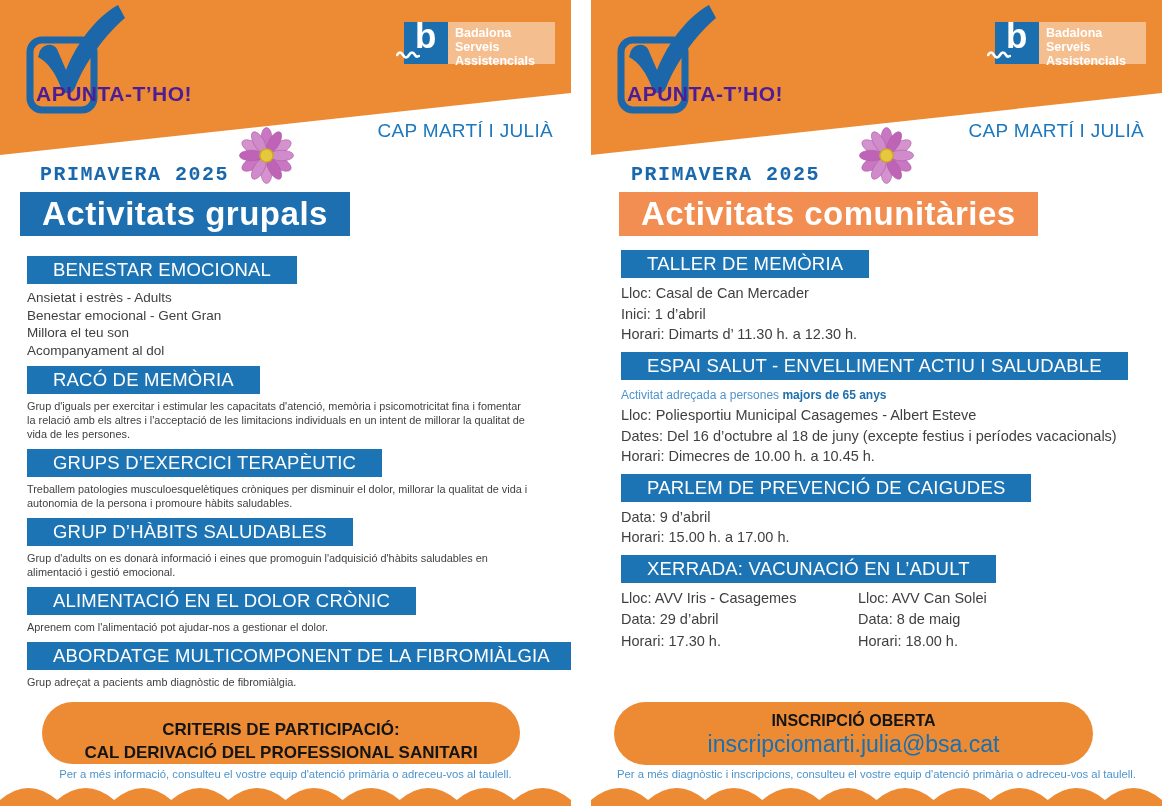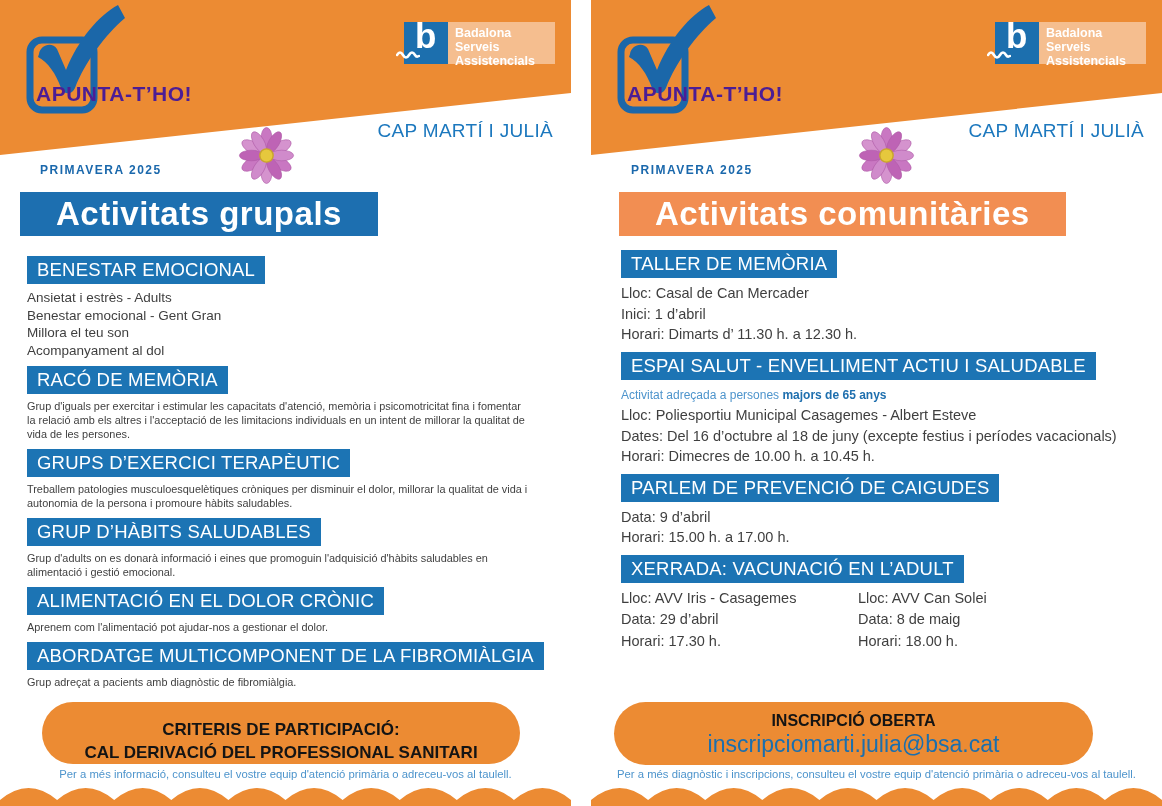--- a/index.html
+++ b/index.html
@@ -11,34 +11,34 @@
   .header-wedge{position:absolute;top:0;left:0;width:100%;height:155px;background:#EC8B33;
     clip-path:polygon(0 0,100% 0,100% 60%,0 100%);}
   .check-logo{position:absolute;left:26px;top:2px;width:102px;height:112px;}
   .apunta{position:absolute;left:36px;top:82px;color:#4c1d95;font-size:21px;font-weight:700;letter-spacing:.5px;white-space:nowrap;}
   .bsa-logo{position:absolute;top:22px;right:16px;display:flex;height:42px;}
   .bsa-mark{position:relative;width:44px;background:#1C6FAE;}
   .bsa-b{position:absolute;left:11px;top:-6px;color:#fff;font-size:35px;font-weight:700;}
   .bsa-wave{position:absolute;left:-8px;bottom:5px;}
   .bsa-text{background:#F5BE8F;color:#fff;font-weight:700;font-size:12.5px;line-height:1.12;padding:4px 8px 0 7px;width:92px;}
   .cap-title{position:absolute;top:120px;right:18px;color:#1C78BE;font-size:19px;letter-spacing:.3px;white-space:nowrap;}
-  .season{position:absolute;left:40px;top:163px;color:#1A68AC;font-size:12px;font-weight:800;letter-spacing:1.5px;white-space:nowrap;}
+  .season{position:absolute;left:40px;top:163px;color:#1A68AC;font-size:20px;font-weight:800;letter-spacing:1.5px;white-space:nowrap;font-family:Liberation Mono, monospace;}
   .flower{position:absolute;top:127px;width:57px;height:57px;}
   .poster-left .flower{left:238px;}
   .poster-right .flower{left:267px;}
-  .title-banner{position:absolute;top:192px;height:44px;line-height:44px;padding:0 36px;color:#fff;
+  .title-banner{position:absolute;top:192px;height:44px;line-height:44px;padding:0 22px;color:#fff;
     font-size:33px;font-weight:800;letter-spacing:.5px;white-space:nowrap;}
   .poster-left .title-banner{left:20px;background:#1D6FB0;}
   .poster-right .title-banner{left:28px;background:#F28E52;}
 
   
   .content{position:absolute;top:256px;left:27px;right:14px;}
   .poster-right .content{top:250px;left:30px;right:12px;}
   .sec-bar{display:inline-block;background:#1C74B4;color:#fff;font-size:18.5px;font-weight:500;
-    line-height:22px;padding:3px 10px;margin-bottom:5px;white-space:nowrap;letter-spacing:.2px;}
+    line-height:22px;padding:3px 26px;margin-bottom:5px;white-space:nowrap;letter-spacing:.2px;}
   .items{font-size:13.5px;line-height:17.5px;color:#3F3F3F;margin-bottom:7px;}
   .para{font-size:10.9px;line-height:14px;color:#3F3F3F;margin-bottom:8px;max-width:505px;}
   .info-lines{font-size:14.5px;line-height:20.5px;color:#3F3F3F;margin-bottom:7px;}
   .audience{font-size:12px;line-height:20.5px;color:#4D94CC;}
   .audience b{color:#1E6FAE;font-weight:700;}
   .cols{display:flex;margin-bottom:7px;}
   .col1{width:237px;}
   .col2{flex:1;}
   .cols .info-lines{line-height:21.5px;}
 

